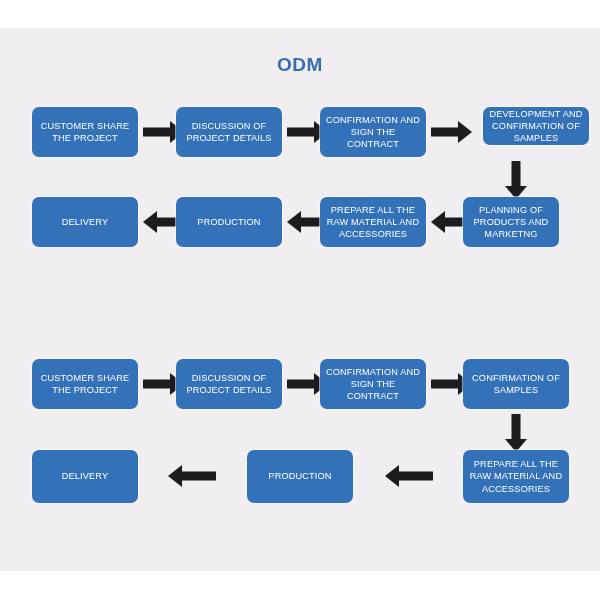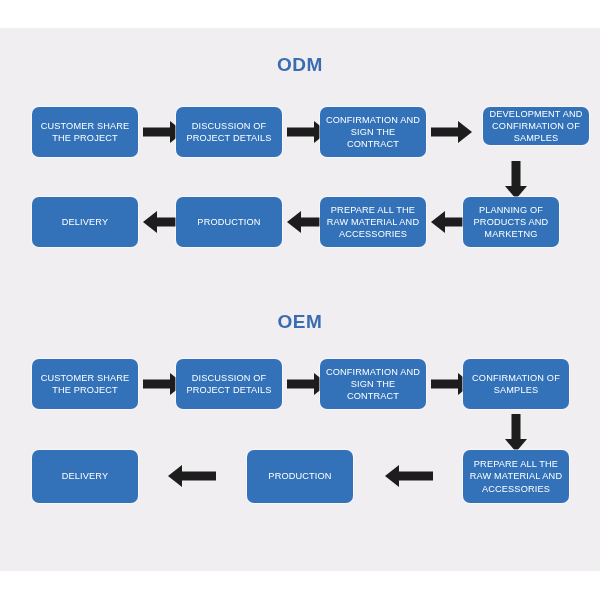--- a/index.html
+++ b/index.html
@@ -173,21 +173,20 @@
     <div class="arrow-h left" style="left:431px; top:183px; width:41px;">
       <span class="shaft"></span>
       <span class="head"></span>
     </div>
     <div class="node" style="left:463px; top:169px; width:96px; height:50px;">
       <span>PLANNING OF
 PRODUCTS AND
 MARKETNG</span>
     </div>
 
-    <div class="section-title" style="top:283px;">OEM</div>
 
     <div class="node" style="left:32px; top:331px; width:106px; height:50px;">
       <span>CUSTOMER SHARE
 THE PROJECT</span>
     </div>
     <div class="arrow-h right" style="left:143px; top:345px; width:41px;">
       <span class="shaft"></span>
       <span class="head"></span>
     </div>
     <div class="node" style="left:176px; top:331px; width:106px; height:50px;">

